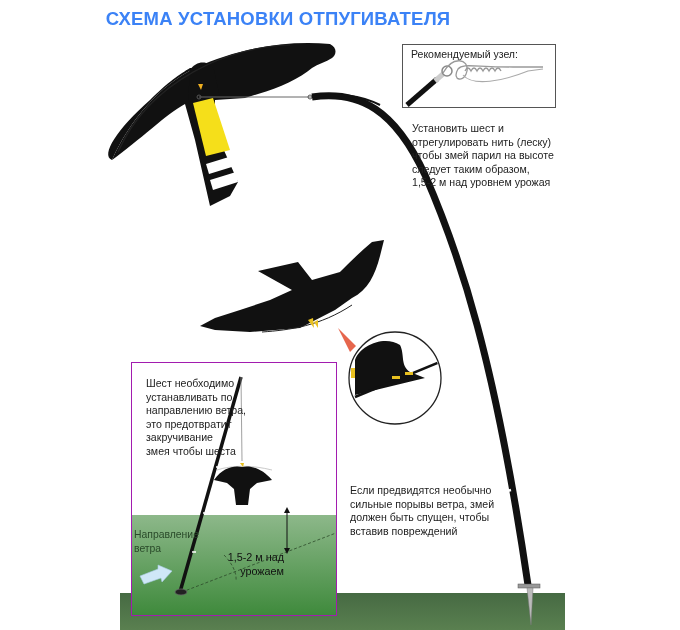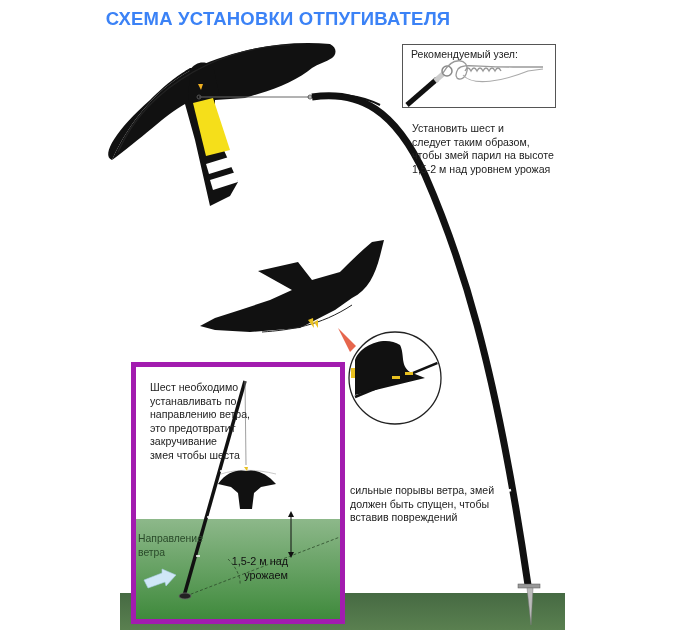--- a/index.html
+++ b/index.html
@@ -5,21 +5,21 @@
     html, body { margin: 0; padding: 0; background: #ffffff; }
     body { width: 680px; height: 630px; position: relative; overflow: hidden;
            font-family: "Liberation Sans", "DejaVu Sans", sans-serif; }
     .title { position: absolute; left: 0; top: 8px; width: 556px; text-align: center;
              font-weight: bold; font-size: 18.5px; color: #3b82f6; letter-spacing: 0.2px; }
     .txt { position: absolute; font-size: 10.6px; line-height: 13.6px; color: #222; }
     .knot-box { position: absolute; left: 402px; top: 44px; width: 152px; height: 62px;
                 border: 1px solid #555; background: #fff; }
     .knot-label { position: absolute; left: 8px; top: 3px; font-size: 10.5px; color: #222; }
     .inset { position: absolute; left: 131px; top: 362px; width: 204px; height: 252px;
-             border: 5px solid #a21caf; background: #fff; overflow: hidden; }
+             border: 1px solid #a21caf; background: #fff; overflow: hidden; }
     .ground { position: absolute; left: 120px; top: 593px; width: 445px; height: 37px;
               background: linear-gradient(#466a43, #5a8050); }
     svg { position: absolute; left: 0; top: 0; }
   </style>
 </head>
 <body>
 
 <div class="title">СХЕМА УСТАНОВКИ ОТПУГИВАТЕЛЯ</div>
 
 <div class="ground"></div>
@@ -87,29 +87,31 @@
     <line x1="32" y1="36" x2="40" y2="29" stroke="#ccc" stroke-width="5"></line>
     <circle cx="44" cy="26" r="5" fill="none" stroke="#888" stroke-width="1.5"></circle>
     <path d="M40,28 C50,10 66,14 64,26 C62,38 48,36 55,24 C60,18 70,22 110,22 L140,22" stroke="#999" stroke-width="1.3" fill="none"></path>
     <path d="M62,26 q3,-6 6,0 q3,-6 6,0 q3,-6 6,0 q3,-6 6,0 q3,-6 6,0 q3,-6 6,0" stroke="#999" stroke-width="1.3" fill="none"></path>
     <path d="M60,30 C70,42 100,36 125,26 L140,24" stroke="#aaa" stroke-width="1.1" fill="none"></path>
   </svg>
 </div>
 
 <div class="txt" style="left:412px; top:122px;">
   <div>Установить шест и</div>
+  <div>отрегулировать нить (леску)</div>
+  <div>чтобы змей парил на высоте</div>
   <div>следует таким образом,</div>
-  <div>чтобы змей парил на высоте</div>
   <div>1,5-2 м над уровнем урожая</div>
 </div>
 
 <div class="txt" style="left:145px; top:229px;">
 </div>
 
 <div class="txt" style="left:350px; top:484px;">
+  <div>Если предвидятся необычно</div>
   <div>сильные порывы ветра, змей</div>
   <div>должен быть спущен, чтобы</div>
   <div>вставив повреждений</div>
 </div>
 
 <div class="inset">
   <svg width="204" height="252" viewBox="0 0 204 252">
     <defs>
       <linearGradient id="field" x1="0" y1="0" x2="0" y2="1">
         <stop offset="0" stop-color="#8db88a"></stop>

